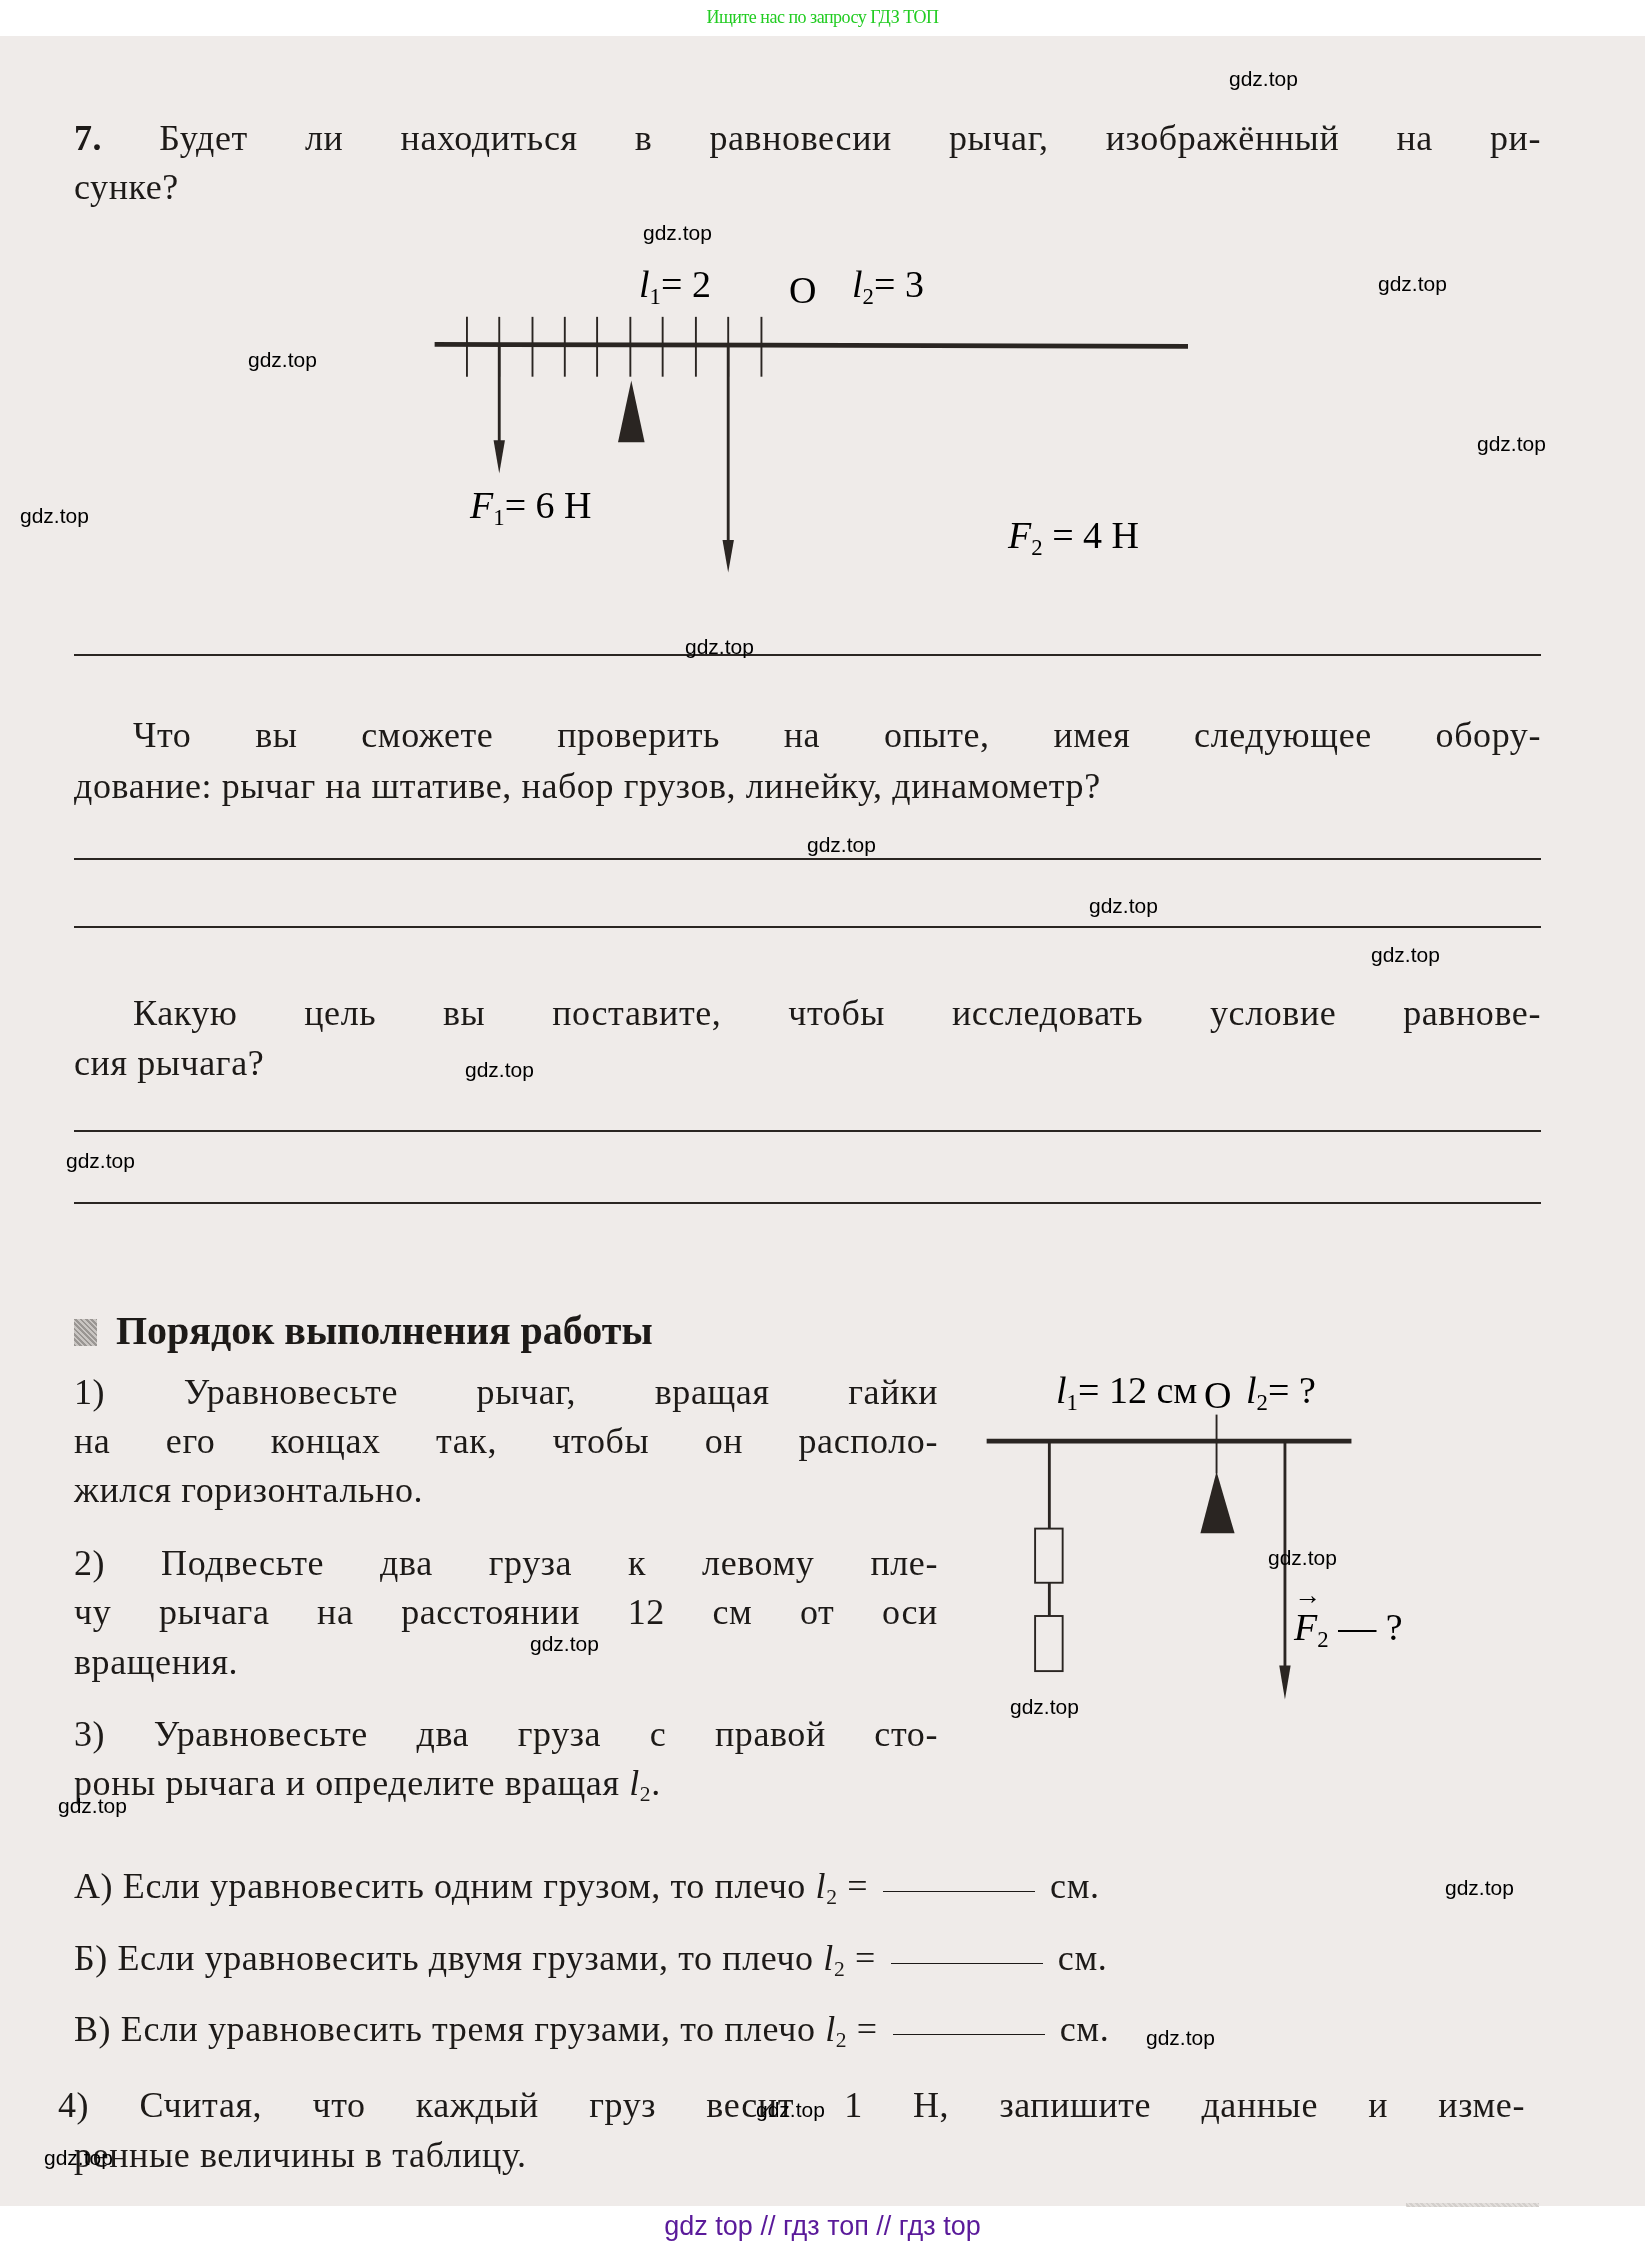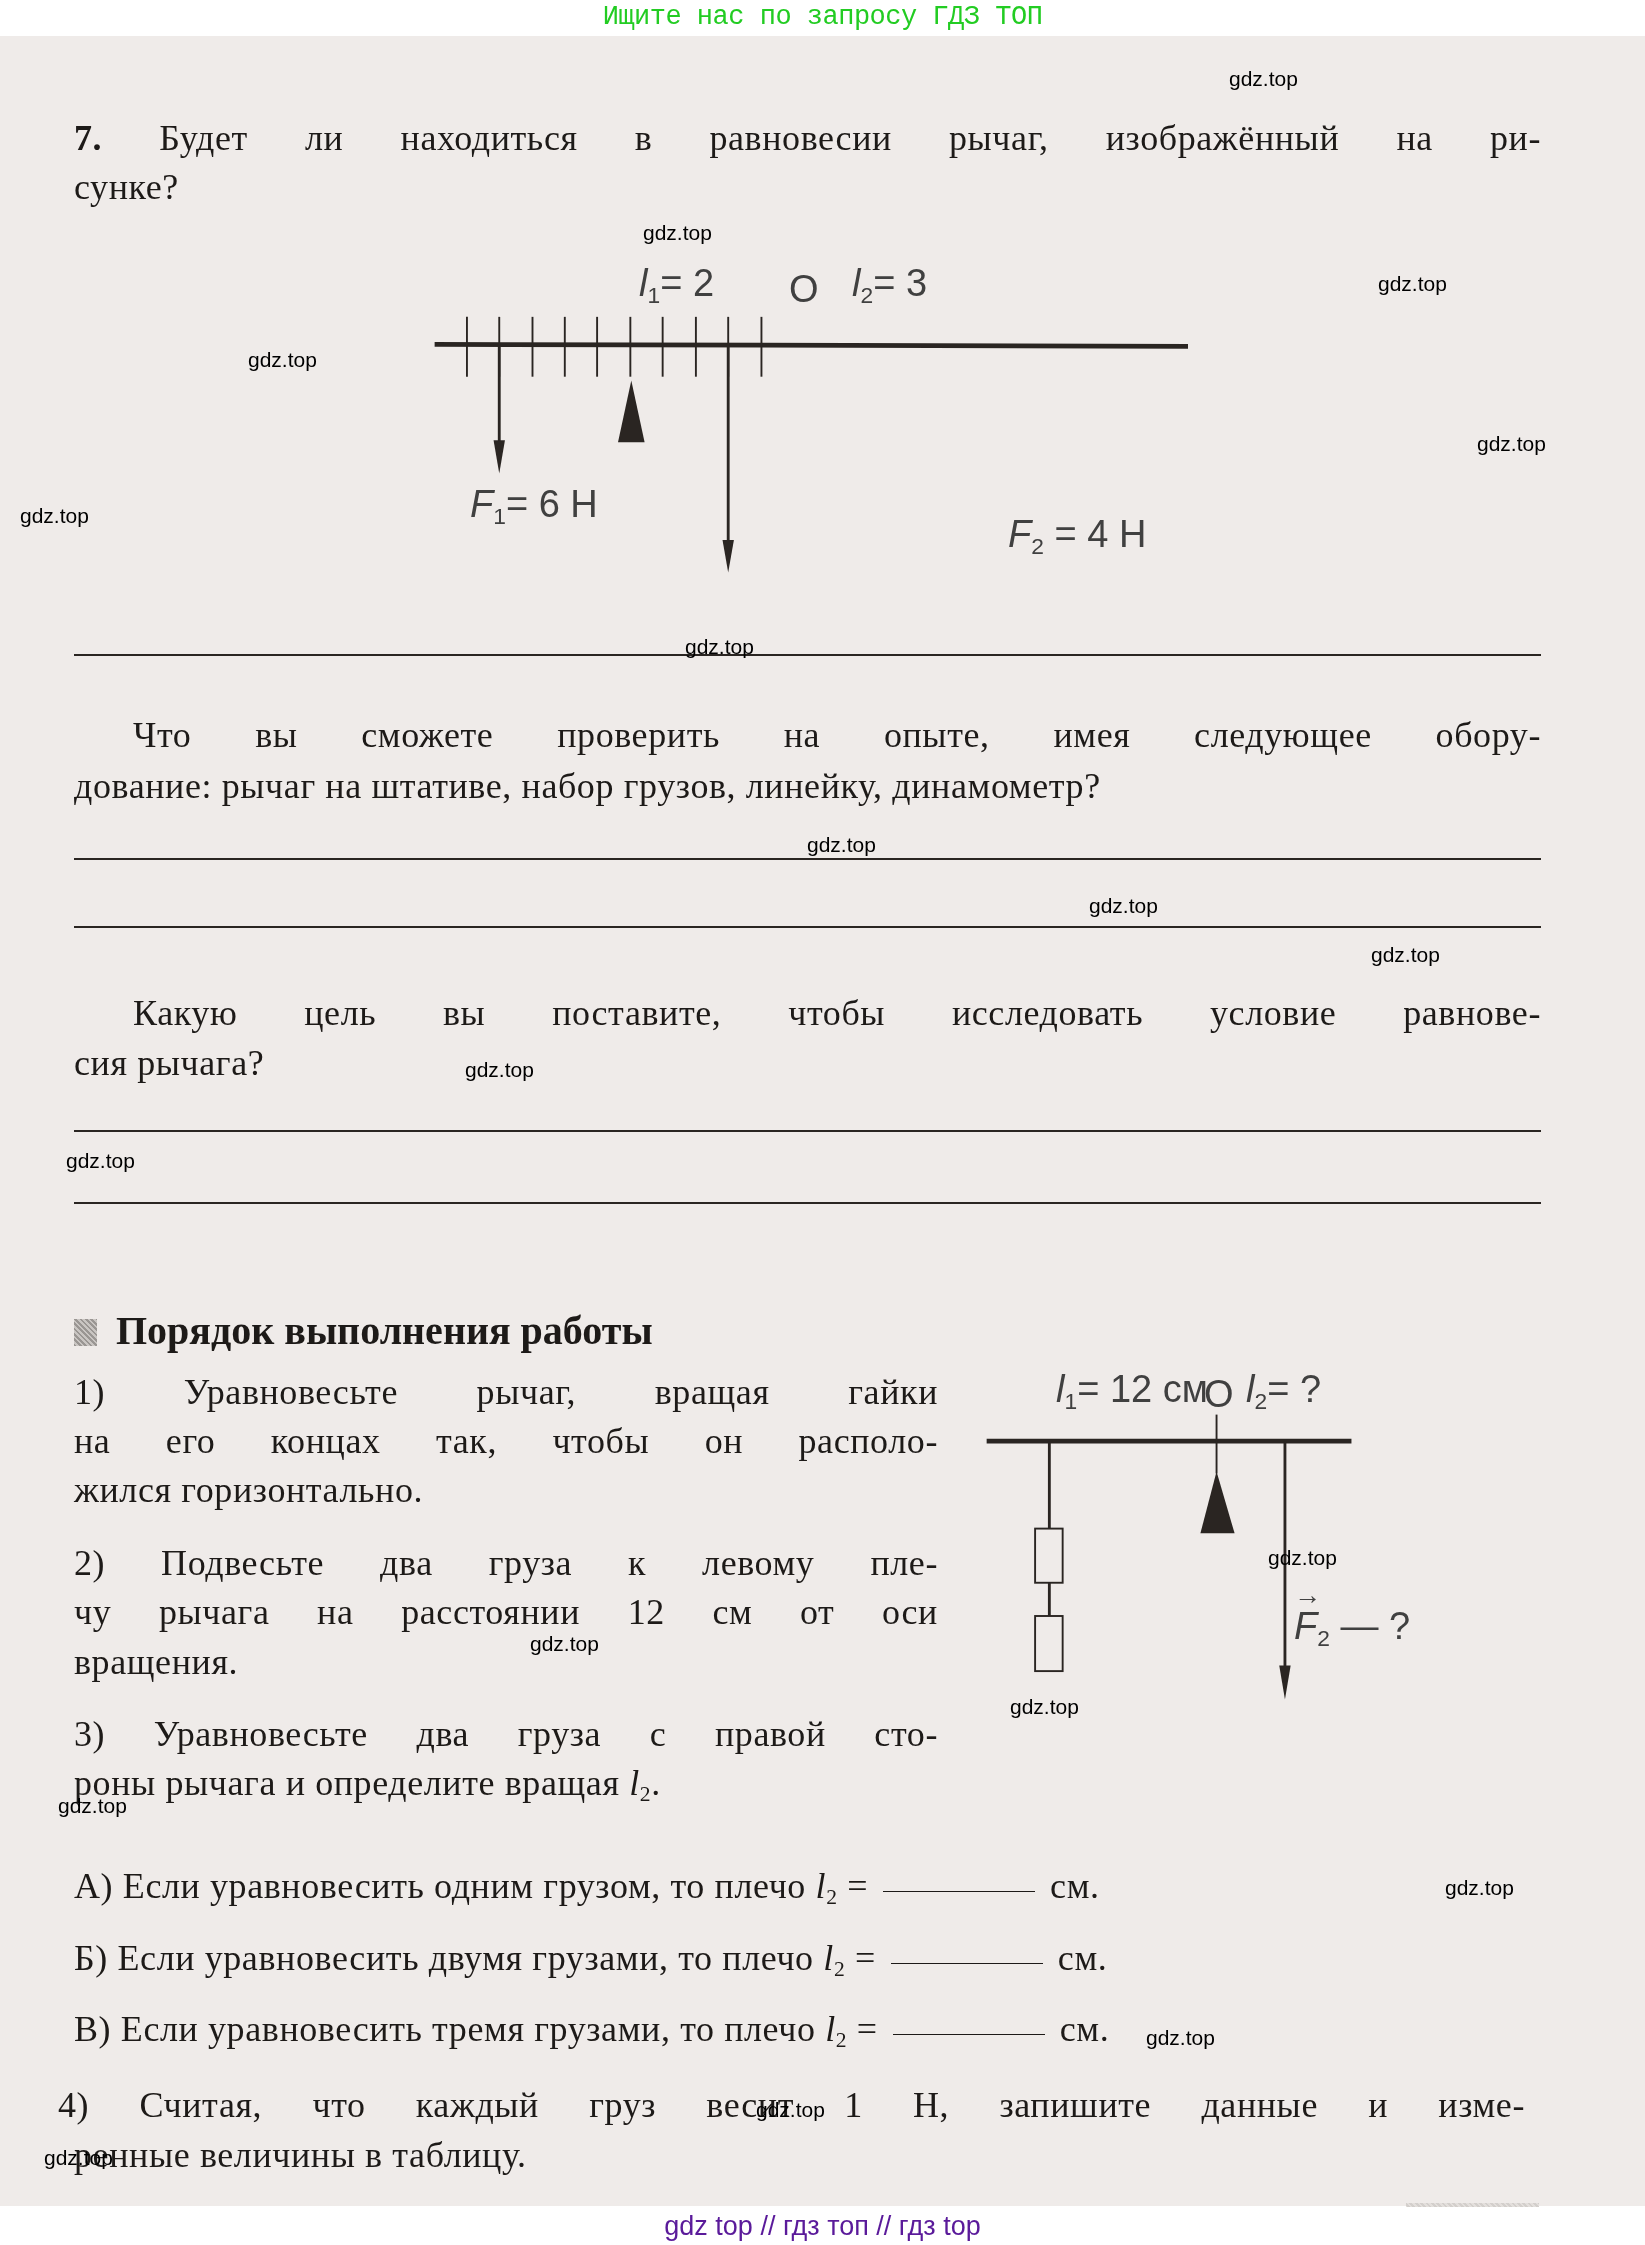--- a/index.html
+++ b/index.html
@@ -5,21 +5,21 @@
   html, body { margin: 0; padding: 0; }
   body {
     width: 1645px; height: 2246px; position: relative; overflow: hidden;
     background: #ffffff;
     font-family: "DejaVu Serif", serif;
     color: #1d1a18;
   }
   .top-banner {
     position: absolute; left: 0; top: 0; width: 1645px; height: 36px;
     background: #ffffff; text-align: center;
-    font-family: Liberation Mono, monospace; font-size: 27px; line-height: 34px;
+    font-family: Liberation Serif, serif; font-size: 18px; line-height: 34px;
     color: #22cc22; letter-spacing: -0.5px;
   }
   .bottom-banner {
     position: absolute; left: 0; top: 2207px; width: 1645px; height: 39px;
     background: #ffffff; text-align: center;
     font-family: "Liberation Sans", sans-serif; font-size: 27px; line-height: 39px;
     color: #5a1a9a;
   }
   .page {
     position: absolute; left: 0; top: 36px; width: 1645px; height: 2170px;
@@ -43,21 +43,21 @@
     font-family: "Liberation Serif", serif;
   }
   .heading .sq {
     display: inline-block; width: 23px; height: 27px; vertical-align: -1.9px;
     background: repeating-linear-gradient(45deg, #9a9693 0 1.9px, #c9c5c2 1.9px 3.8px);
     margin-right: 19px;
   }
   i.v { font-style: italic; }
   sub { font-size: 0.6em; vertical-align: -0.3em; }
   .blank { display: inline-block; width: 152px; border-bottom: 1.9px solid #1d1a18; margin: 0 15px; vertical-align: 5.7px; }
-  .diag-label { position: absolute; font-family: Liberation Sans, sans-serif; font-size: 38px; color: #404040; white-space: nowrap; }
+  .diag-label { position: absolute; font-family: Liberation Serif, serif; font-size: 38px; color: #000000; white-space: nowrap; }
   .corner-box { position: absolute; left: 1406px; top: 2167px; width: 133px; height: 40px;
     background: repeating-linear-gradient(45deg, #d3cfcc 0 1.9px, #e3dfdc 1.9px 3.8px); }
 </style>
 </head>
 <body>
 
 <div class="top-banner">Ищите нас по запросу ГДЗ ТОП</div>
 
 <div class="page">
 

